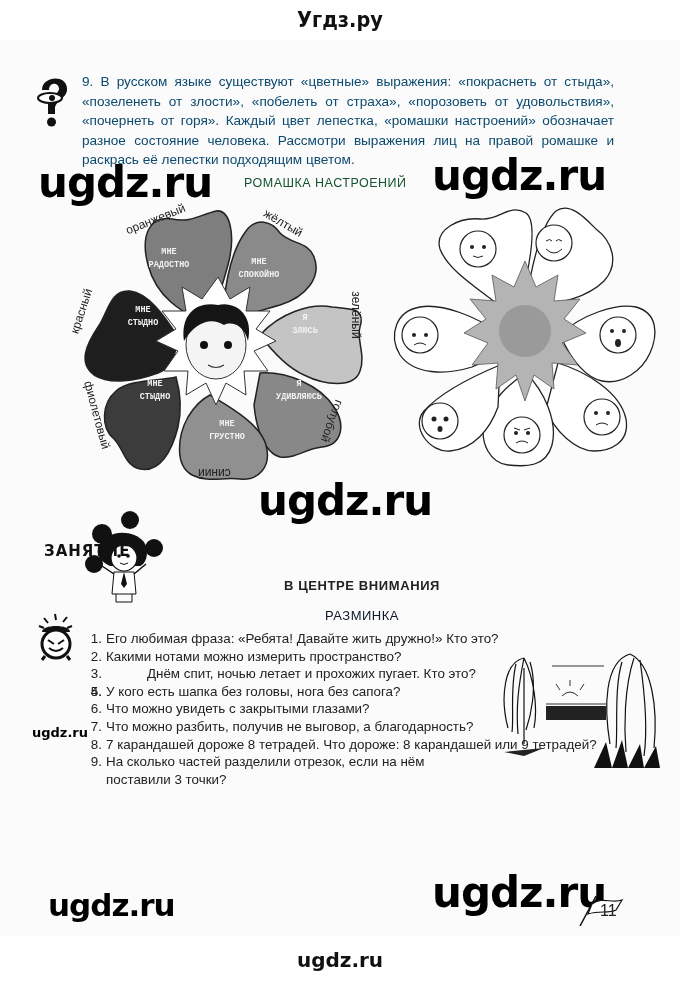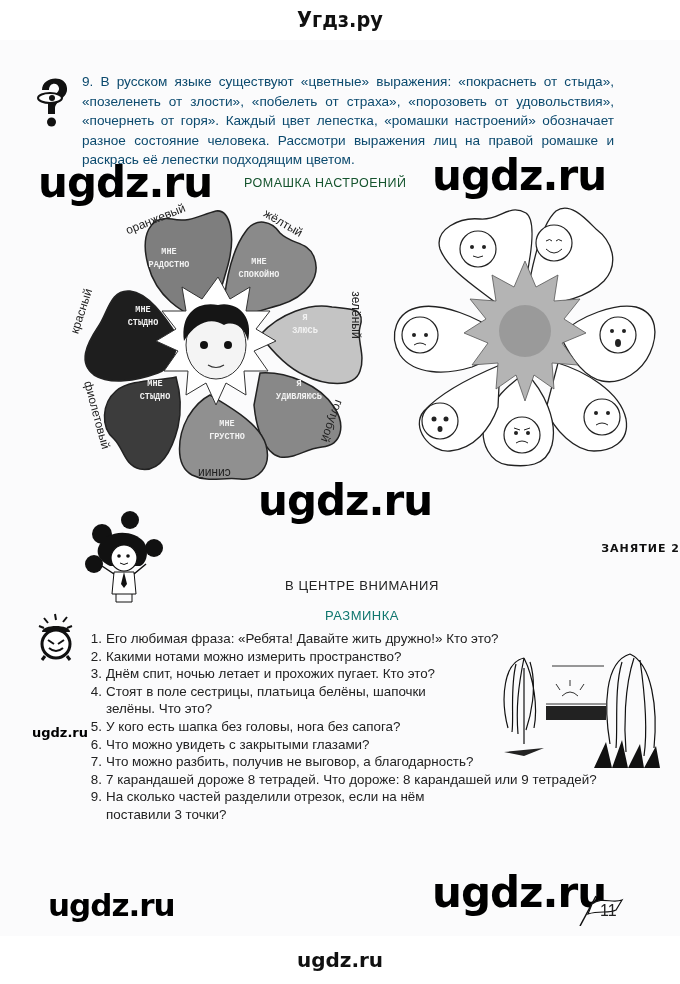--- a/index.html
+++ b/index.html
@@ -27,34 +27,34 @@
   .chart-title { position: absolute; left: 244px; top: 176px; font-size: 12.5px; letter-spacing: 0.5px; color: #14532d; }
 
   .flower-left { position: absolute; left: 60px; top: 195px; width: 310px; height: 290px; }
   .flower-right { position: absolute; left: 380px; top: 195px; width: 290px; height: 280px; }
 
   .petal-label { position: absolute; font-family: Liberation Mono, monospace; font-weight: bold; font-size: 8.5px;
     color: #f2f2f2; text-align: center; line-height: 13px; width: 90px; }
 
   .color-word { position: absolute; font-size: 12px; color: #222; white-space: nowrap; }
 
-  .lesson-title { position: absolute; left: 0; width: 680px; top: 542px; text-align: right;
-    font-family: "DejaVu Sans", sans-serif; font-weight: bold; font-size: 11px; letter-spacing: 1px; color: #111; padding-left: 44px; }
+  .lesson-title { position: absolute; left: 0; width: 680px; top: 542px; text-align: left;
+    font-family: "DejaVu Sans", sans-serif; font-weight: bold; font-size: 15px; letter-spacing: 1px; color: #111; padding-left: 44px; }
   .lesson-subtitle { position: absolute; left: 0; width: 680px; top: 578px; text-align: center; font-size: 13px;
-    letter-spacing: 0.6px; color: #222; padding-left: 44px; }
+    letter-spacing: 0.6px; color: #222; padding-left: 44px; font-weight: bold; }
   .warmup-title { position: absolute; left: 0; width: 680px; top: 608px; text-align: center; font-size: 13px;
-    letter-spacing: 0.5px; color: #0f766e; padding-left: 44px; }
+    letter-spacing: 0.5px; color: #0f172a; padding-left: 44px; }
 
   .qlist { position: absolute; left: 82px; top: 630px; width: 540px; list-style: none; font-size: 13.4px;
     line-height: 17.6px; color: #222; }
   .qlist li { position: relative; padding-left: 24px; }
   .qlist li .num { position: absolute; left: 0; width: 20px; text-align: right; }
   .qlist li .txt { display: block; }
   .qlist li.narrow .txt { width: 380px; }
-  .qlist li.narrow2 .txt { width: 370px; }
+  .qlist li.narrow2 .txt { width: 370px; text-align: right; }
   .qlist li.wide .txt { width: 512px; text-align: justify; }
 
   .alarm { position: absolute; left: 36px; top: 612px; width: 40px; height: 50px; }
   .juggler { position: absolute; left: 84px; top: 508px; width: 80px; height: 98px; }
   .landscape { position: absolute; left: 494px; top: 648px; width: 176px; height: 120px; }
   .page-flag { position: absolute; left: 578px; top: 892px; width: 46px; height: 34px; }
   .page-num { position: absolute; left: 600px; top: 902px; font-size: 16px; color: #222; text-align: right; }
 </style>
 </head>
 <body>
@@ -195,21 +195,20 @@
   <li>
       <span class="num">2.</span>
       <span class="txt">Какими нотами можно измерить пространство?</span>
     </li>
   <li class="narrow2">
       <span class="num">3.</span>
       <span class="txt">Днём спит, ночью летает и прохожих пугает. Кто это?</span>
     </li>
   <li class="narrow2">
       <span class="num">4.</span>
-      <span class="txt">Стоят в поле сестрицы, платьица белёны, шапочки зелёны. Что это?</span>
     </li>
   <li>
       <span class="num">5.</span>
       <span class="txt">У кого есть шапка без головы, нога без сапога?</span>
     </li>
   <li>
       <span class="num">6.</span>
       <span class="txt">Что можно увидеть с закрытыми глазами?</span>
     </li>
   <li>

